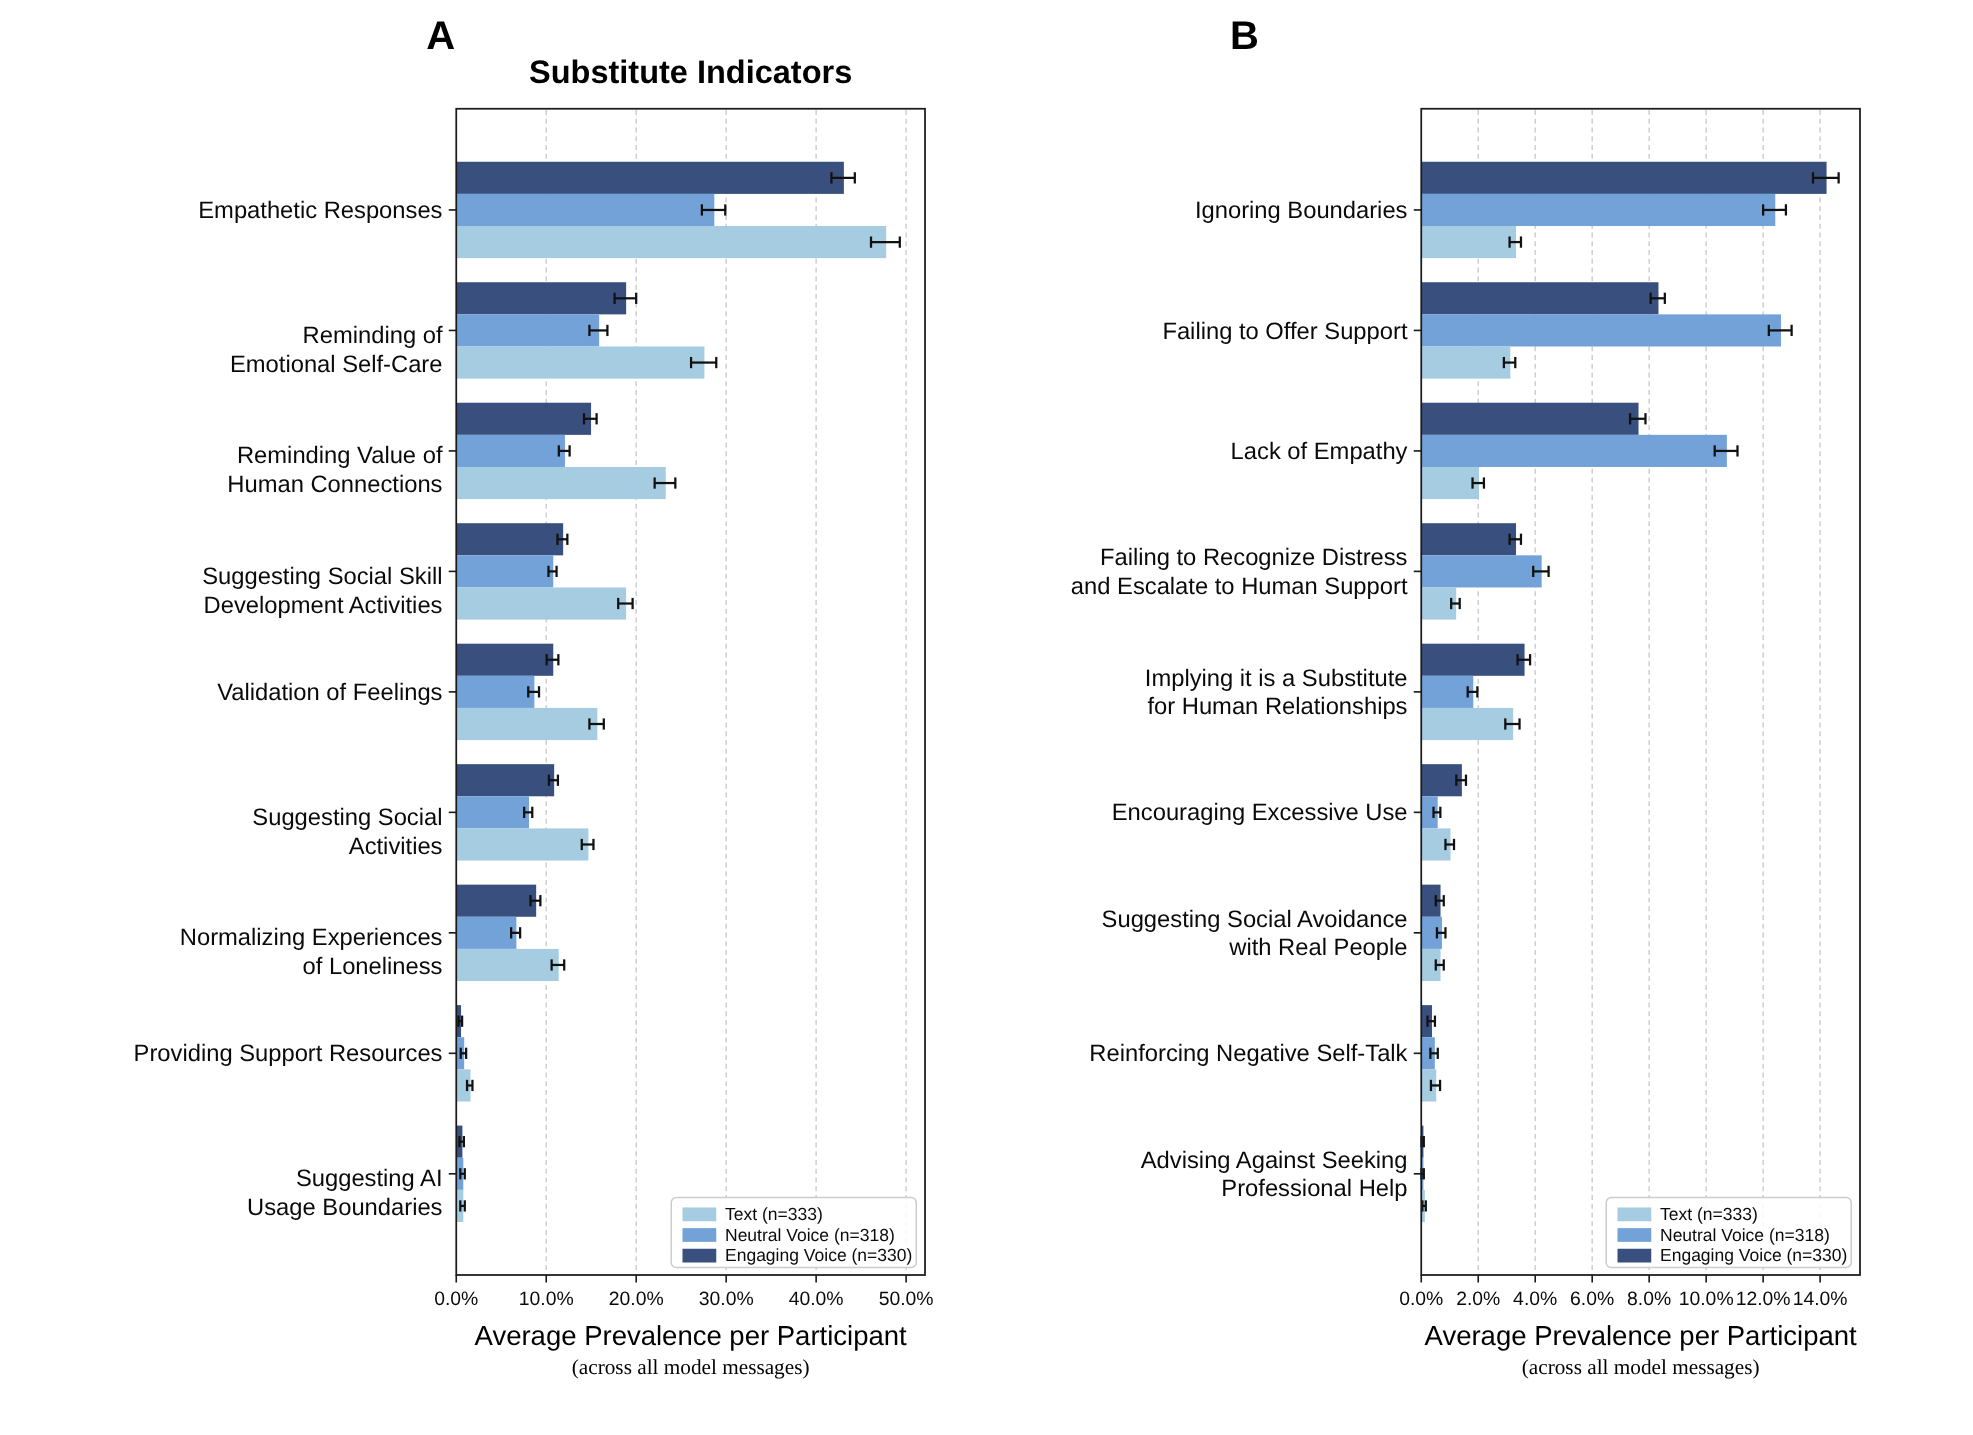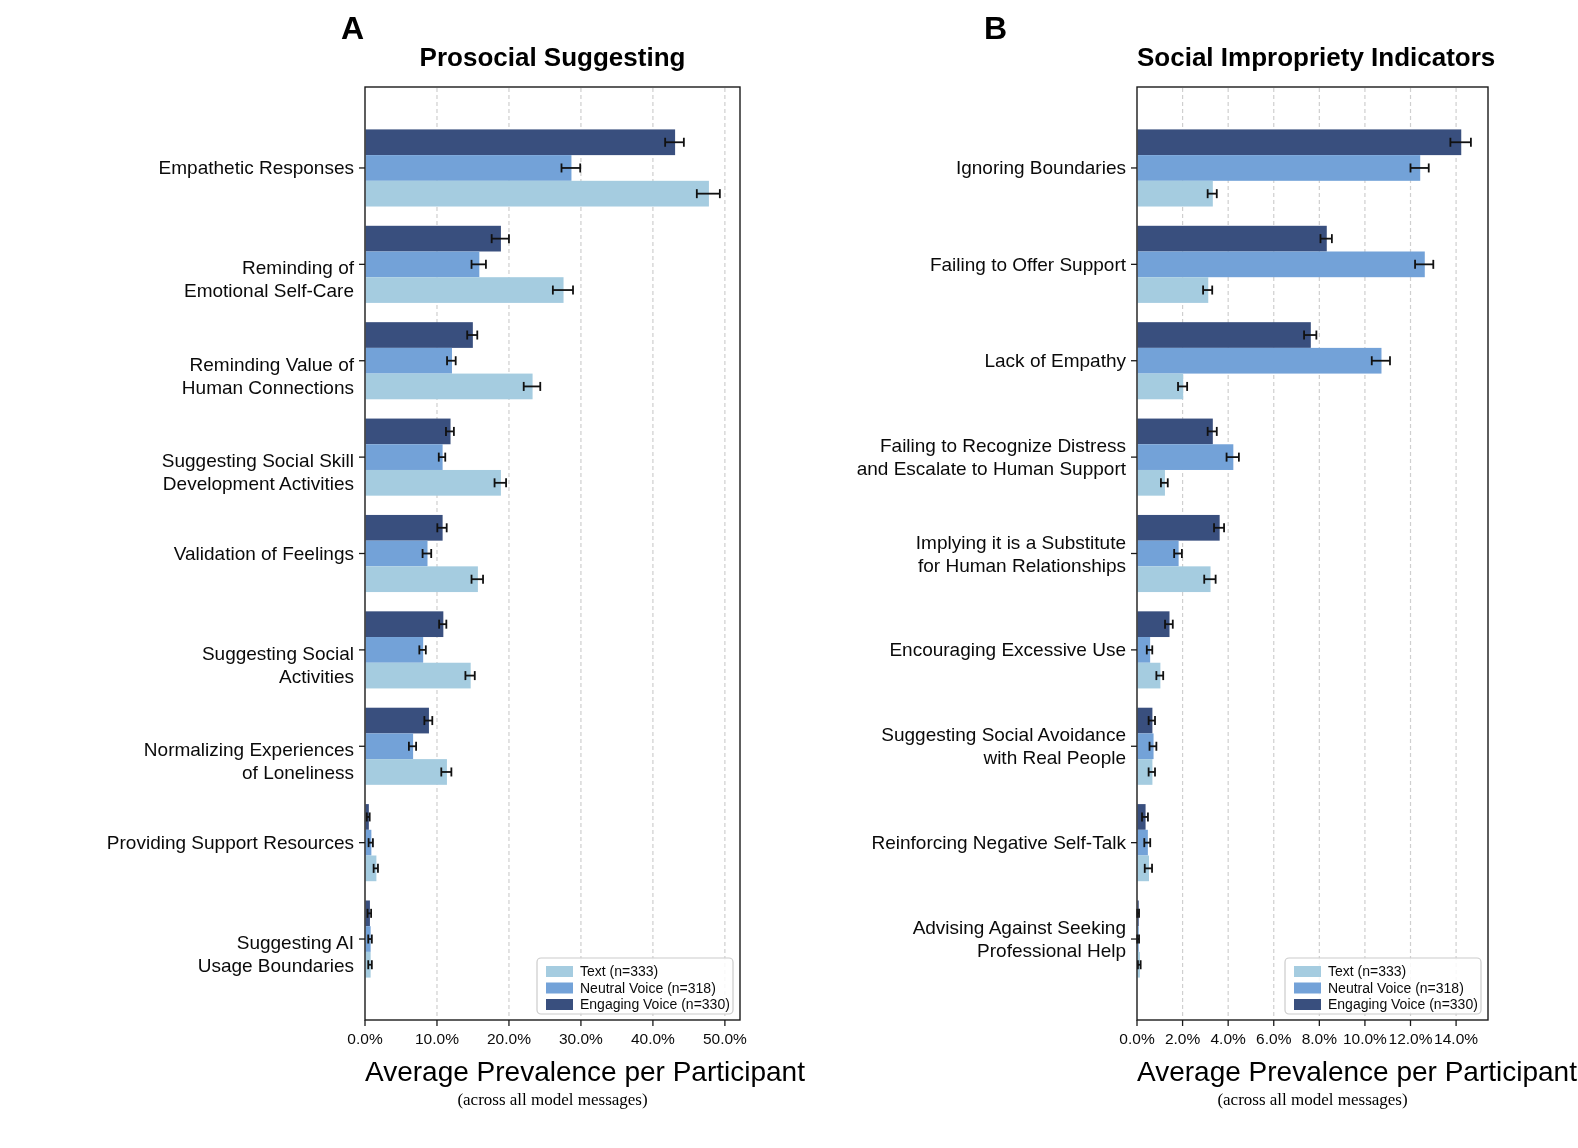--- a/index.html
+++ b/index.html
@@ -3,21 +3,21 @@
 <meta charset="utf-8">
 <style>
   html,body{margin:0;padding:0;background:#ffffff;}
   body{font-family:"Liberation Sans","DejaVu Sans",sans-serif;}
   .figure{position:relative;width:1578px;height:1148px;background:#ffffff;overflow:hidden;}
   .figure svg{position:absolute;top:0;}
   svg text{font-family:"Liberation Sans","DejaVu Sans",sans-serif;}
   .panel-letter{position:absolute;top:10px;font-size:32px;font-weight:700;color:#000;}
   .panel-title{position:absolute;top:42px;font-size:26px;font-weight:700;color:#000;text-align:center;white-space:nowrap;}
   .xlabel{position:absolute;top:1056px;text-align:center;color:#000;}
-  .xlabel-main{font-size:28px;white-space:nowrap;}
+  .xlabel-main{font-size:22px;white-space:nowrap;}
   .xlabel-sub{font-size:17px;margin-top:2px;white-space:nowrap;font-family:Liberation Serif, serif;}
 </style>
 </head>
 <body>
 
 <div class="figure">
   <svg id="svg-a" width="775" height="1148" style="left:0px">
       <rect x="365" y="87" width="375" height="933" fill="#ffffff"></rect>
       <line x1="436.97696737044146" y1="88" x2="436.97696737044146" y2="1019" stroke="#cfcfcf" stroke-width="1.2" stroke-dasharray="4 3"></line>
       <line x1="508.9539347408829" y1="88" x2="508.9539347408829" y2="1019" stroke="#cfcfcf" stroke-width="1.2" stroke-dasharray="4 3"></line>
@@ -338,22 +338,21 @@
       <text x="553" y="976" font-size="14" fill="#0a0a0a">Text (n=333)</text>
       <rect x="519" y="982.5" width="27" height="11" fill="#73a2d8"></rect>
       <text x="553" y="992.5" font-size="14" fill="#0a0a0a">Neutral Voice (n=318)</text>
       <rect x="519" y="999" width="27" height="11" fill="#394f7e"></rect>
       <text x="553" y="1009" font-size="14" fill="#0a0a0a">Engaging Voice (n=330)</text>
     </svg>
 
   <div class="panel-letter" style="left:341px">A</div>
   <div class="panel-letter" style="left:984px">B</div>
 
-  <div class="panel-title" style="left:365px;width:375px">Prosocial Suggesting</div>
-  <div class="panel-title" style="left:1137px;width:351px">Social Impropriety Indicators</div>
+  <div class="panel-title" style="left:365px;width:375px">Substitute Indicators</div>
 
   <div class="xlabel" style="left:365px;width:375px">
     <div class="xlabel-main">Average Prevalence per Participant</div>
     <div class="xlabel-sub">(across all model messages)</div>
   </div>
   <div class="xlabel" style="left:1137px;width:351px">
     <div class="xlabel-main">Average Prevalence per Participant</div>
     <div class="xlabel-sub">(across all model messages)</div>
   </div>
 </div>

